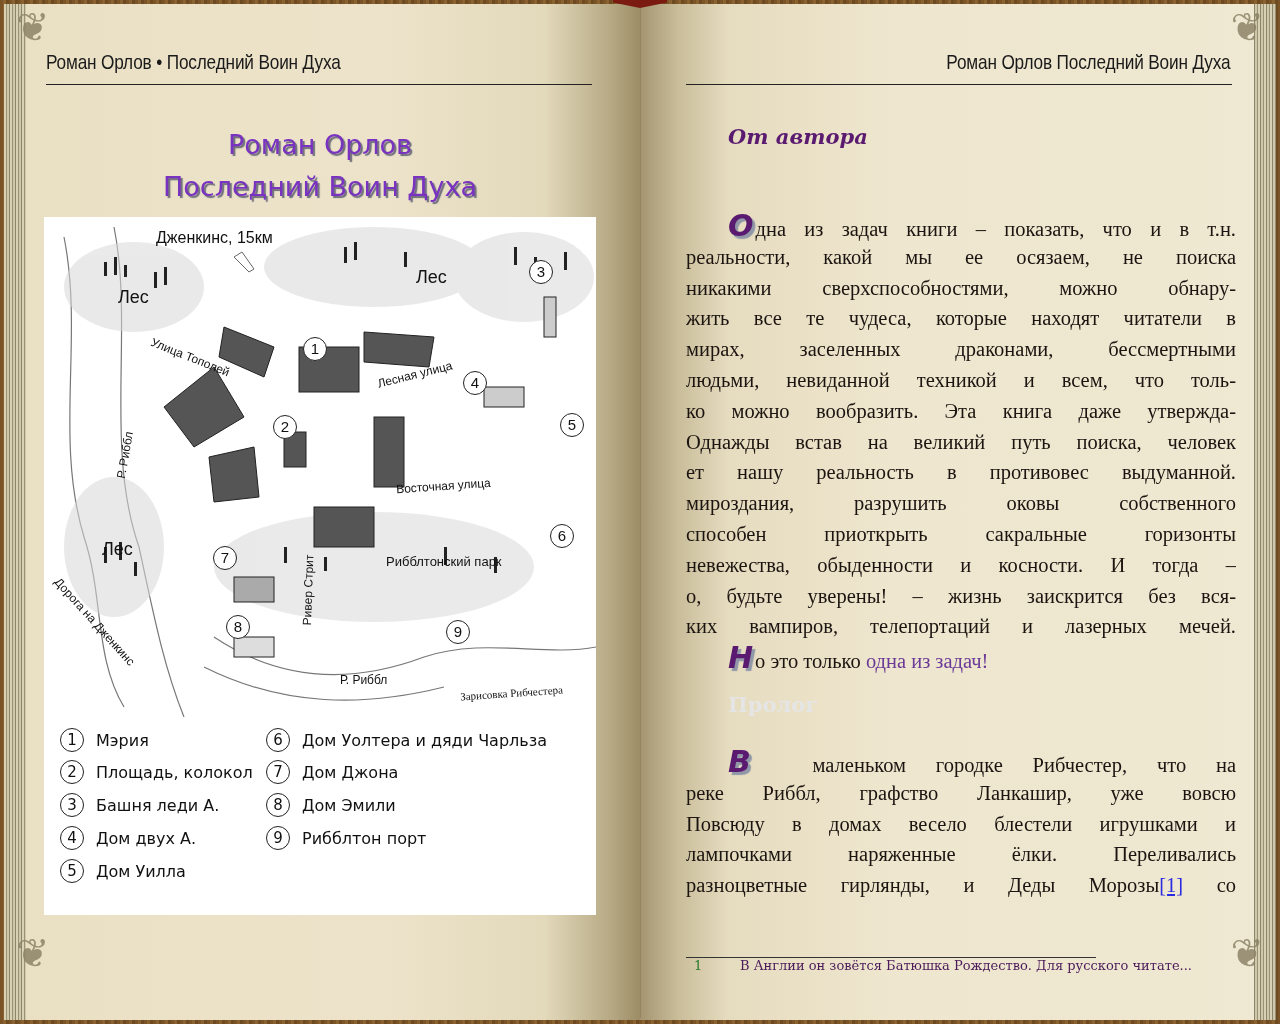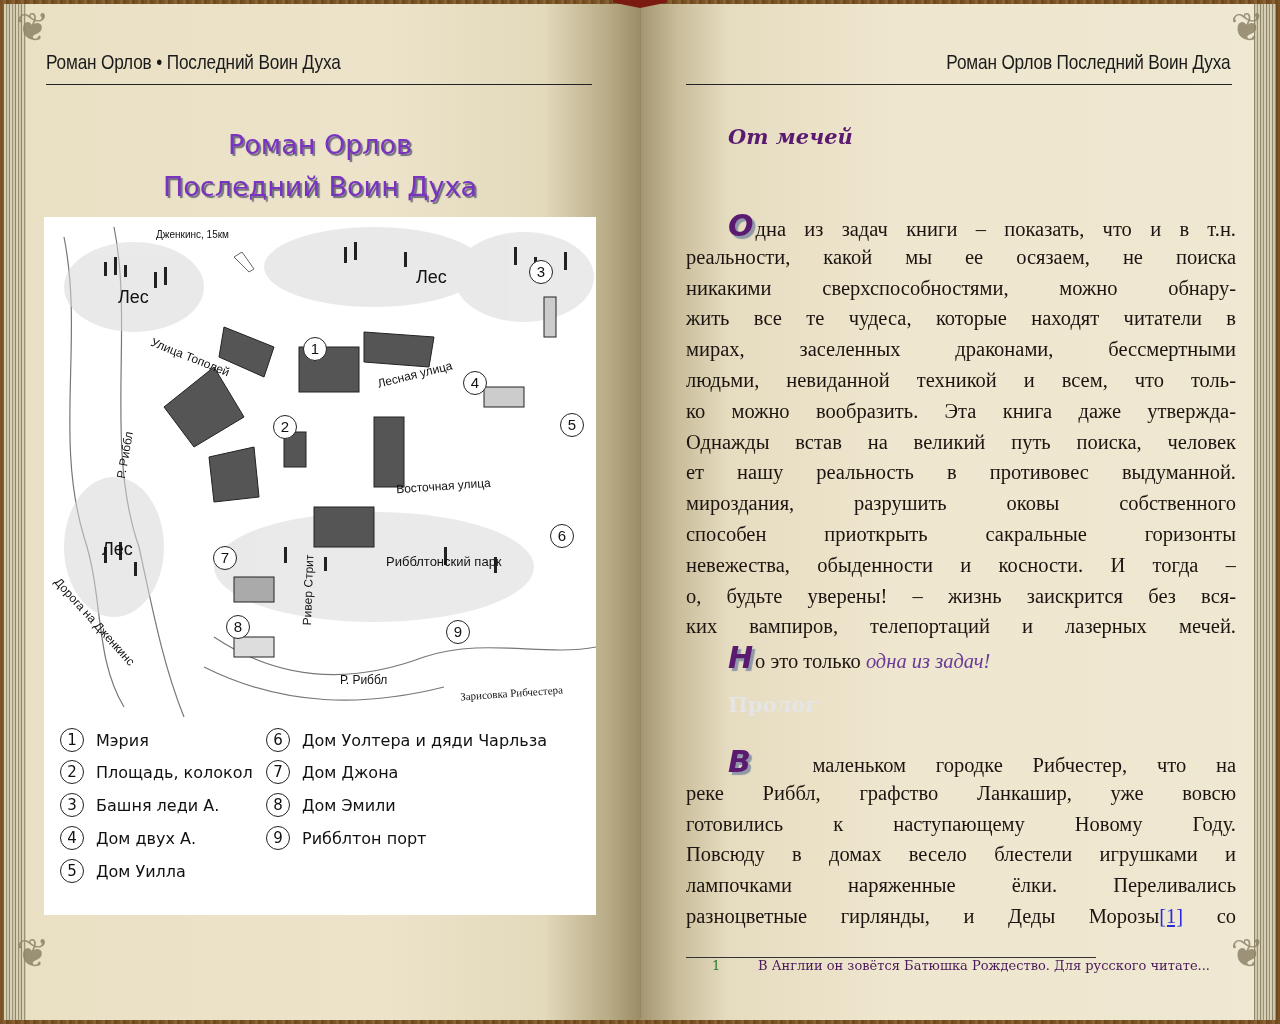--- a/index.html
+++ b/index.html
@@ -46,24 +46,24 @@
   .legend { position:absolute; left:16px; top:510px; width:530px; font-family:"DejaVu Sans", sans-serif; font-size:16px; color:#111; }
   .leg-item { position:absolute; height:26px; white-space:nowrap; display:flex; align-items:center; }
   .leg-num { display:inline-block; width:22px; height:22px; border:1.2px solid #222; border-radius:50%; text-align:center; line-height:22px;
     font-size:15px; margin-right:12px; }
   .heading { position:absolute; left:728px; font-family:"DejaVu Serif", serif; font-style:italic; font-weight:bold; color:#5a1a70; font-size:21px; }
   .heading-prolog { font-style:normal; color:#e5e5e5; }
   .para { position:absolute; left:686px; width:550px; font-size:20.5px; line-height:30.8px; text-align:justify; text-align-last:justify; color:#1c1410; }
   .line { display:block; text-align:justify; text-align-last:justify; height:30.8px; white-space:nowrap; overflow:hidden; }
   .dropcap { font-family:"DejaVu Sans", sans-serif; font-weight:bold; font-style:italic; color:#5a1a70; font-size:30px;
     text-shadow:3px 3px 1px #8f97a8; margin-right:2px; }
-  .italic-accent { font-style:italic; color:#6a3a98; }
+  .italic-accent { color:#6a3a98; }
   .fn-link { color:#2a2ae0; text-decoration:underline; }
   .fn-rule { position:absolute; left:686px; top:957px; width:410px; height:1px; background:#333; }
-  .fn { position:absolute; left:712px; top:957px; width:550px; font-family:"DejaVu Serif", serif; font-size:13px; color:#4a1a5a; white-space:nowrap; }
+  .fn { position:absolute; left:694px; top:957px; width:550px; font-family:"DejaVu Serif", serif; font-size:13px; color:#4a1a5a; white-space:nowrap; }
   .fn-num { color:#2a7a2a; display:inline-block; width:46px; }
 </style>
 </head>
 <body>
 
 <div class="cover"></div>
 <div class="ribbon"></div>
 
 <div class="page page-left"></div>
 <div class="page page-right"></div>
@@ -139,21 +139,21 @@
       <rect x="270" y="290" width="60" height="40"></rect>
       <rect x="240" y="215" width="22" height="35"></rect>
       <rect x="190" y="360" width="40" height="25" fill="#aaa"></rect>
       <rect x="190" y="420" width="40" height="20" fill="#ddd"></rect>
       <rect x="440" y="170" width="40" height="20" fill="#ccc"></rect>
       <rect x="500" y="80" width="12" height="40" fill="#ccc"></rect>
     </g>
     <polygon points="190,40 198,35 210,52 205,55" fill="none" stroke="#666"></polygon>
   </svg>
 
-  <div class="map-label" style="left:112px;top:12px;font-size:10px;">Дженкинс, 15км</div>
+  <div class="map-label" style="left:112px;top:12px;font-size:16px;">Дженкинс, 15км</div>
   <div class="map-label" style="left:74px;top:70px;font-size:18px;">Лес</div>
   <div class="map-label" style="left:372px;top:50px;font-size:18px;">Лес</div>
   <div class="map-label" style="left:58px;top:322px;font-size:18px;">Лес</div>
   <div class="map-label" style="left:110px;top:118px;font-size:12px;transform:rotate(22deg);transform-origin:left top;">Улица Тополей</div>
   <div class="map-label" style="left:332px;top:160px;font-size:12px;transform:rotate(-14deg);transform-origin:left top;">Лесная улица</div>
   <div class="map-label" style="left:70px;top:260px;font-size:12px;transform:rotate(-80deg);transform-origin:left top;">Р. Риббл</div>
   <div class="map-label" style="left:352px;top:262px;font-size:12px;transform:rotate(-4deg);">Восточная улица</div>
   <div class="map-label" style="left:256px;top:408px;font-size:12px;transform:rotate(-88deg);transform-origin:left top;">Ривер Стрит</div>
   <div class="map-label" style="left:342px;top:337px;font-size:13px;">Рибблтонский парк</div>
   <div class="map-label" style="left:18px;top:358px;font-size:12px;transform:rotate(48deg);transform-origin:left top;">Дорога на Дженкинс</div>
@@ -203,21 +203,21 @@
       <span class="leg-num">8</span>
         <span>Дом Эмили</span>
       </div>
     <div class="leg-item" style="left:206px;top:98px;">
       <span class="leg-num">9</span>
         <span>Рибблтон порт</span>
       </div>
   </div>
 </div>
 
-<div class="heading" style="top:124px;">От  мечей</div>
+<div class="heading" style="top:124px;">От  автора</div>
 
 <div class="para" style="top:166px;">
   <span class="line" style="padding-left:42px;margin-top:45px;"><span class="dropcap">О</span><span>дна из задач книги – показать, что и в т.н.</span></span>
   <span class="line">реальности, какой мы ее осязаем, не поиска</span>
   <span class="line">никакими сверхспособностями, можно обнару-</span>
   <span class="line">жить все те чудеса, которые находят читатели в</span>
   <span class="line">мирах, заселенных драконами, бессмертными</span>
   <span class="line">людьми, невиданной техникой и всем, что толь-</span>
   <span class="line">ко можно вообразить. Эта книга даже утвержда-</span>
   <span class="line">Однажды встав на великий путь поиска, человек</span>
@@ -234,21 +234,20 @@
     <span class="dropcap">Н</span><span>о это только</span>
     <span class="italic-accent">одна  из  задач!</span>
   </span>
 </div>
 
 <div class="heading heading-prolog" style="top:692px;">Пролог</div>
 
 <div class="para" style="top:747px;">
   <span class="line" style="padding-left:42px;"><span class="dropcap">В</span>&nbsp;&nbsp;<span>маленьком городке Рибчестер, что на</span></span>
   <span class="line">реке Риббл, графство Ланкашир, уже вовсю</span>
-  <span class="line">готовились к наступающему Новому Году.</span>
   <span class="line">Повсюду в домах весело блестели игрушками и</span>
   <span class="line">лампочками наряженные ёлки. Переливались</span>
   <span class="line"><span>разноцветные гирлянды, и Деды Морозы</span><a class="fn-link">[1]</a> <span>со</span></span>
 </div>
 
 <div class="fn-rule"></div>
 <div class="fn" style="top:958px;">
   <span class="fn-num">1</span><span>В Англии он зовётся Батюшка Рождество. Для русского читате...</span>
 </div>
 

